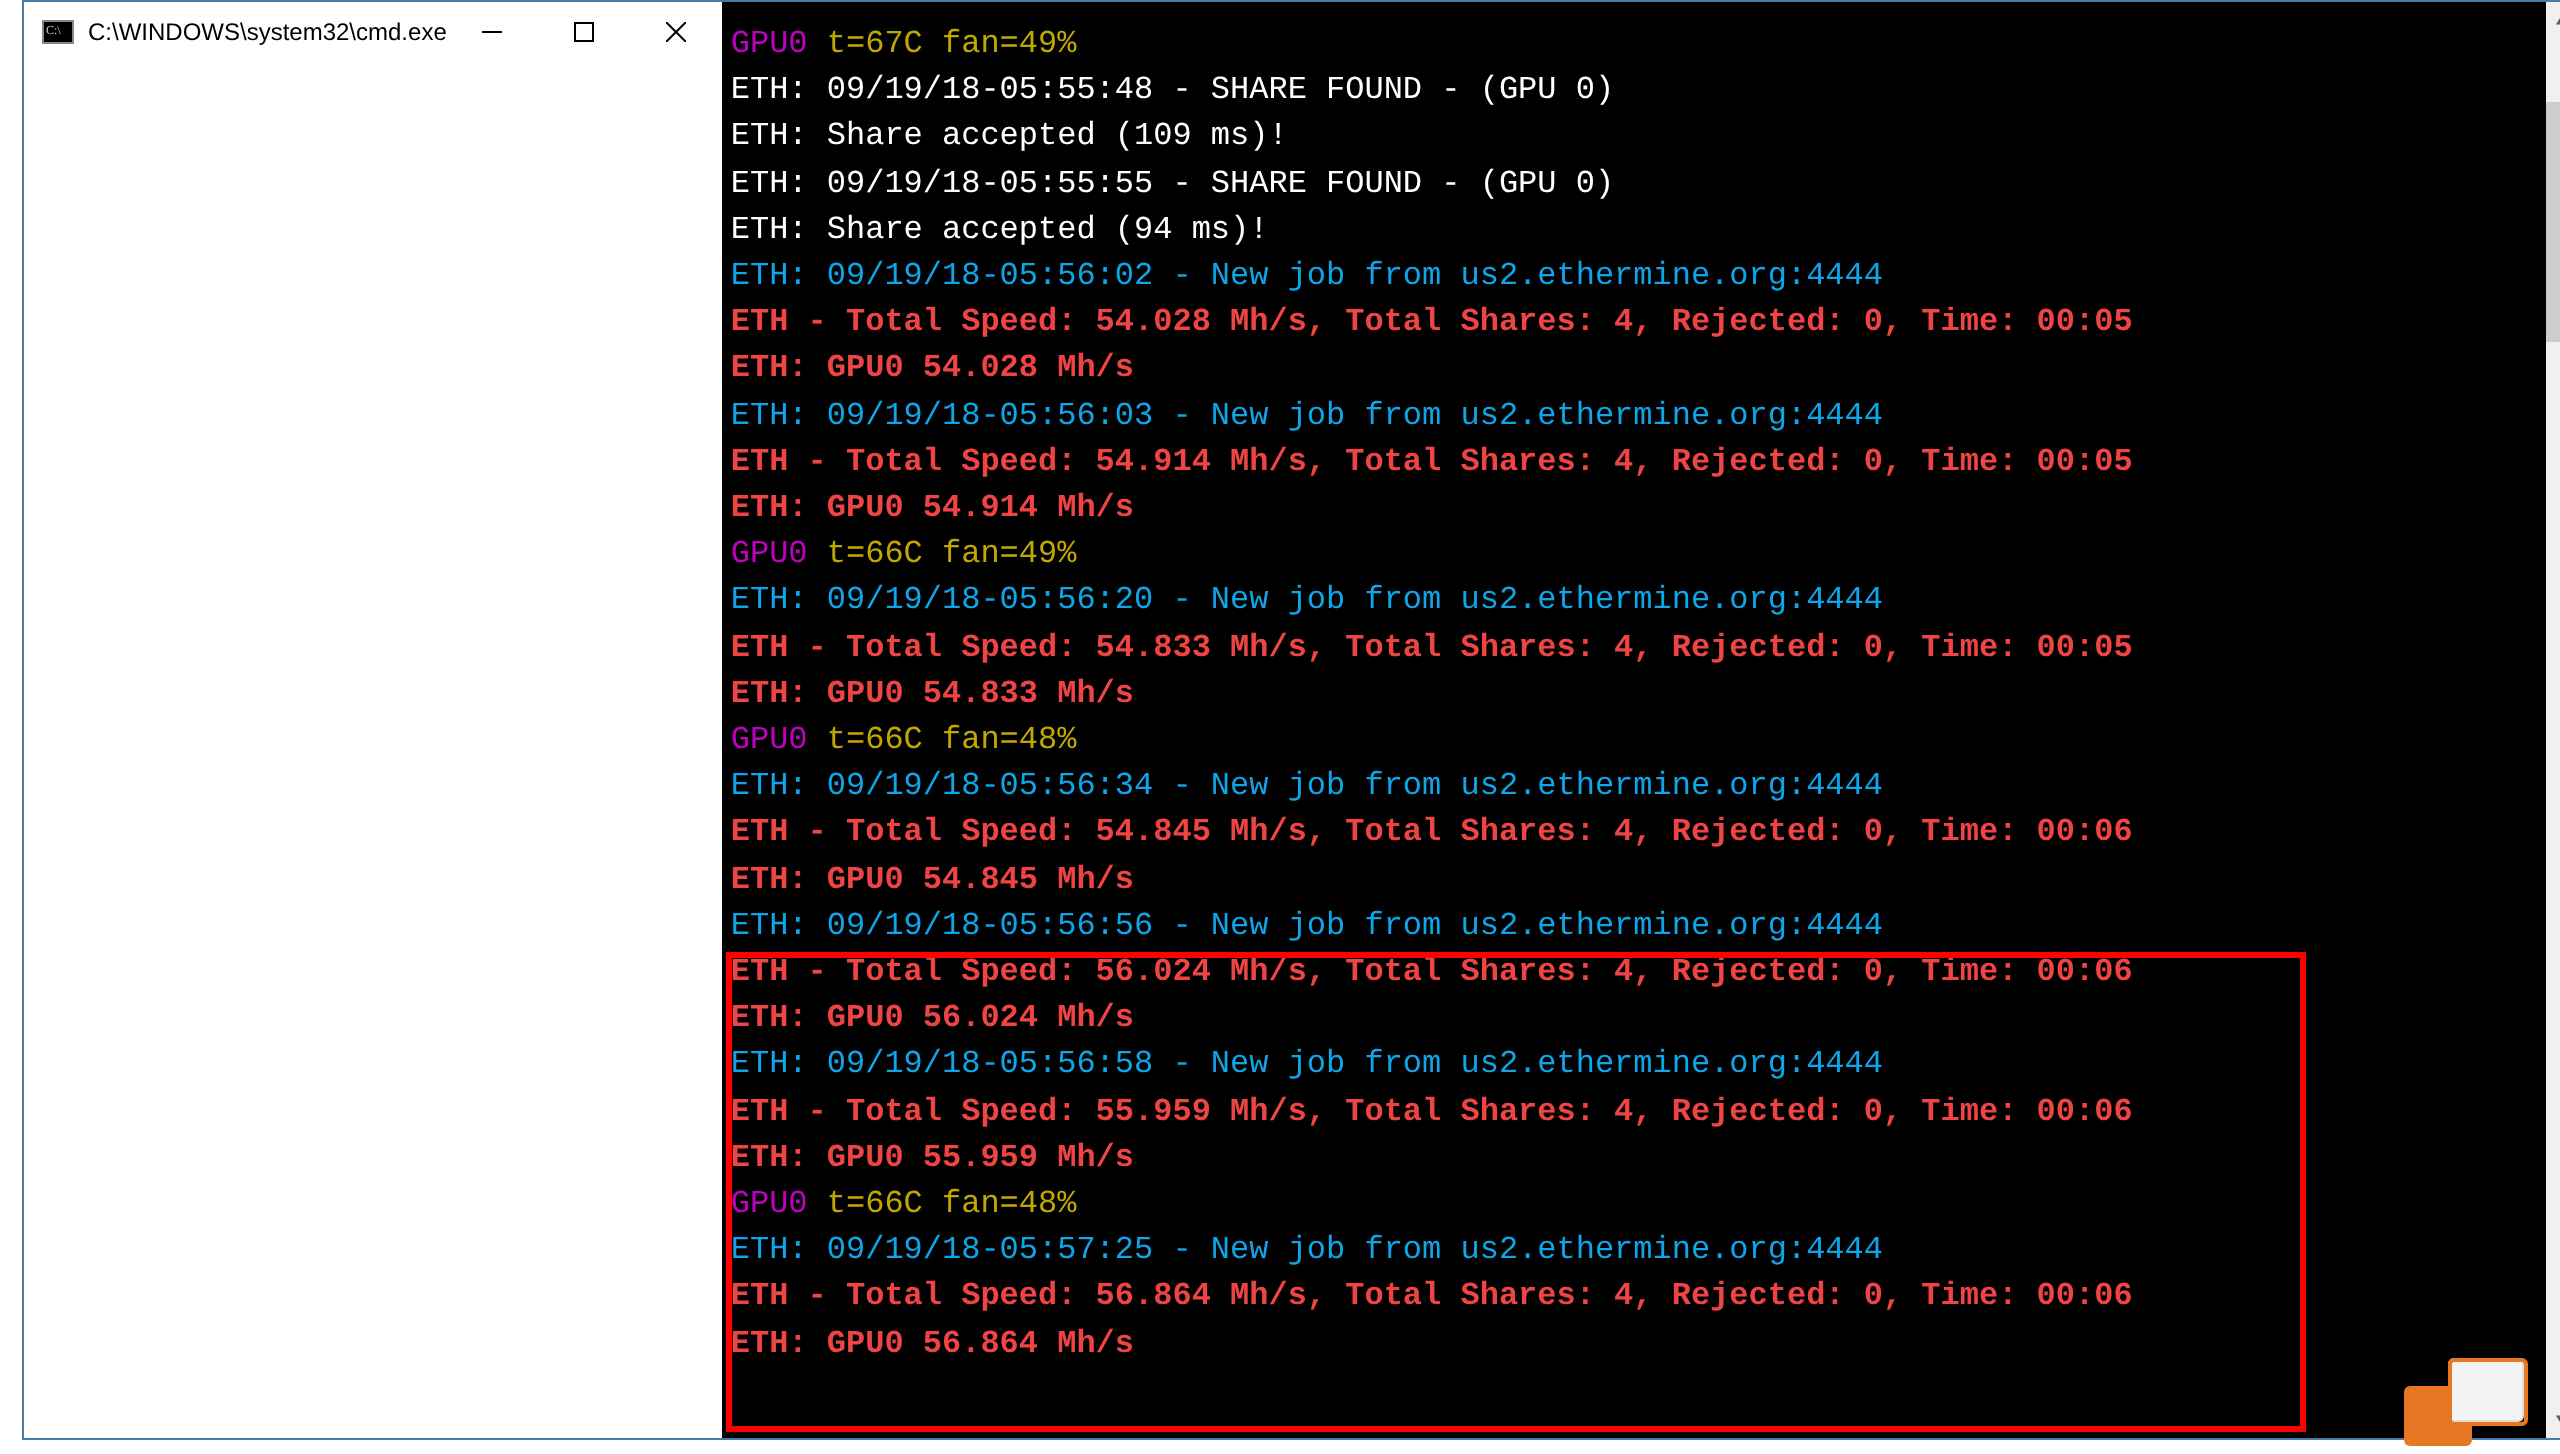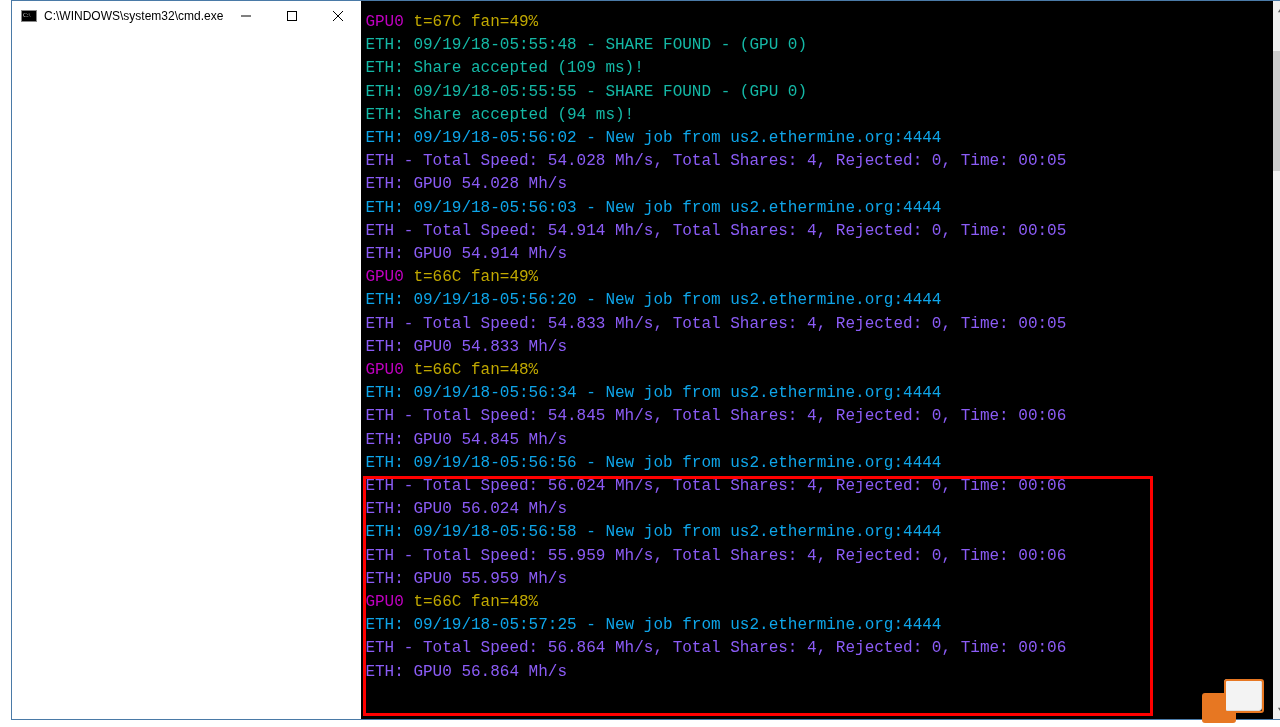--- a/index.html
+++ b/index.html
@@ -83,23 +83,23 @@
   }
   .sb-btn.up { position: absolute; top: 0; }
   .sb-btn.down { position: absolute; bottom: 0; }
   .sb-thumb {
     position: absolute;
     left: 0; width: 17px;
     background: #cdcdcd;
   }
   .c-magenta { color: #c000c0; }
   .c-yellow { color: #c0a800; }
-  .c-green  { color: #14b8a6; }
+  .c-green  { color: #ffffff; }
   .c-white  { color: #0ea5e9; }
-  .c-cyan   { color: #8b5cf6; }
+  .c-cyan   { color: #ef4444; font-weight: bold; }
 
   .redbox {
     position: absolute;
     border: 3px solid #ff0000;
     pointer-events: none;
     box-sizing: border-box;
   }
 
   .logo {
     position: absolute;

